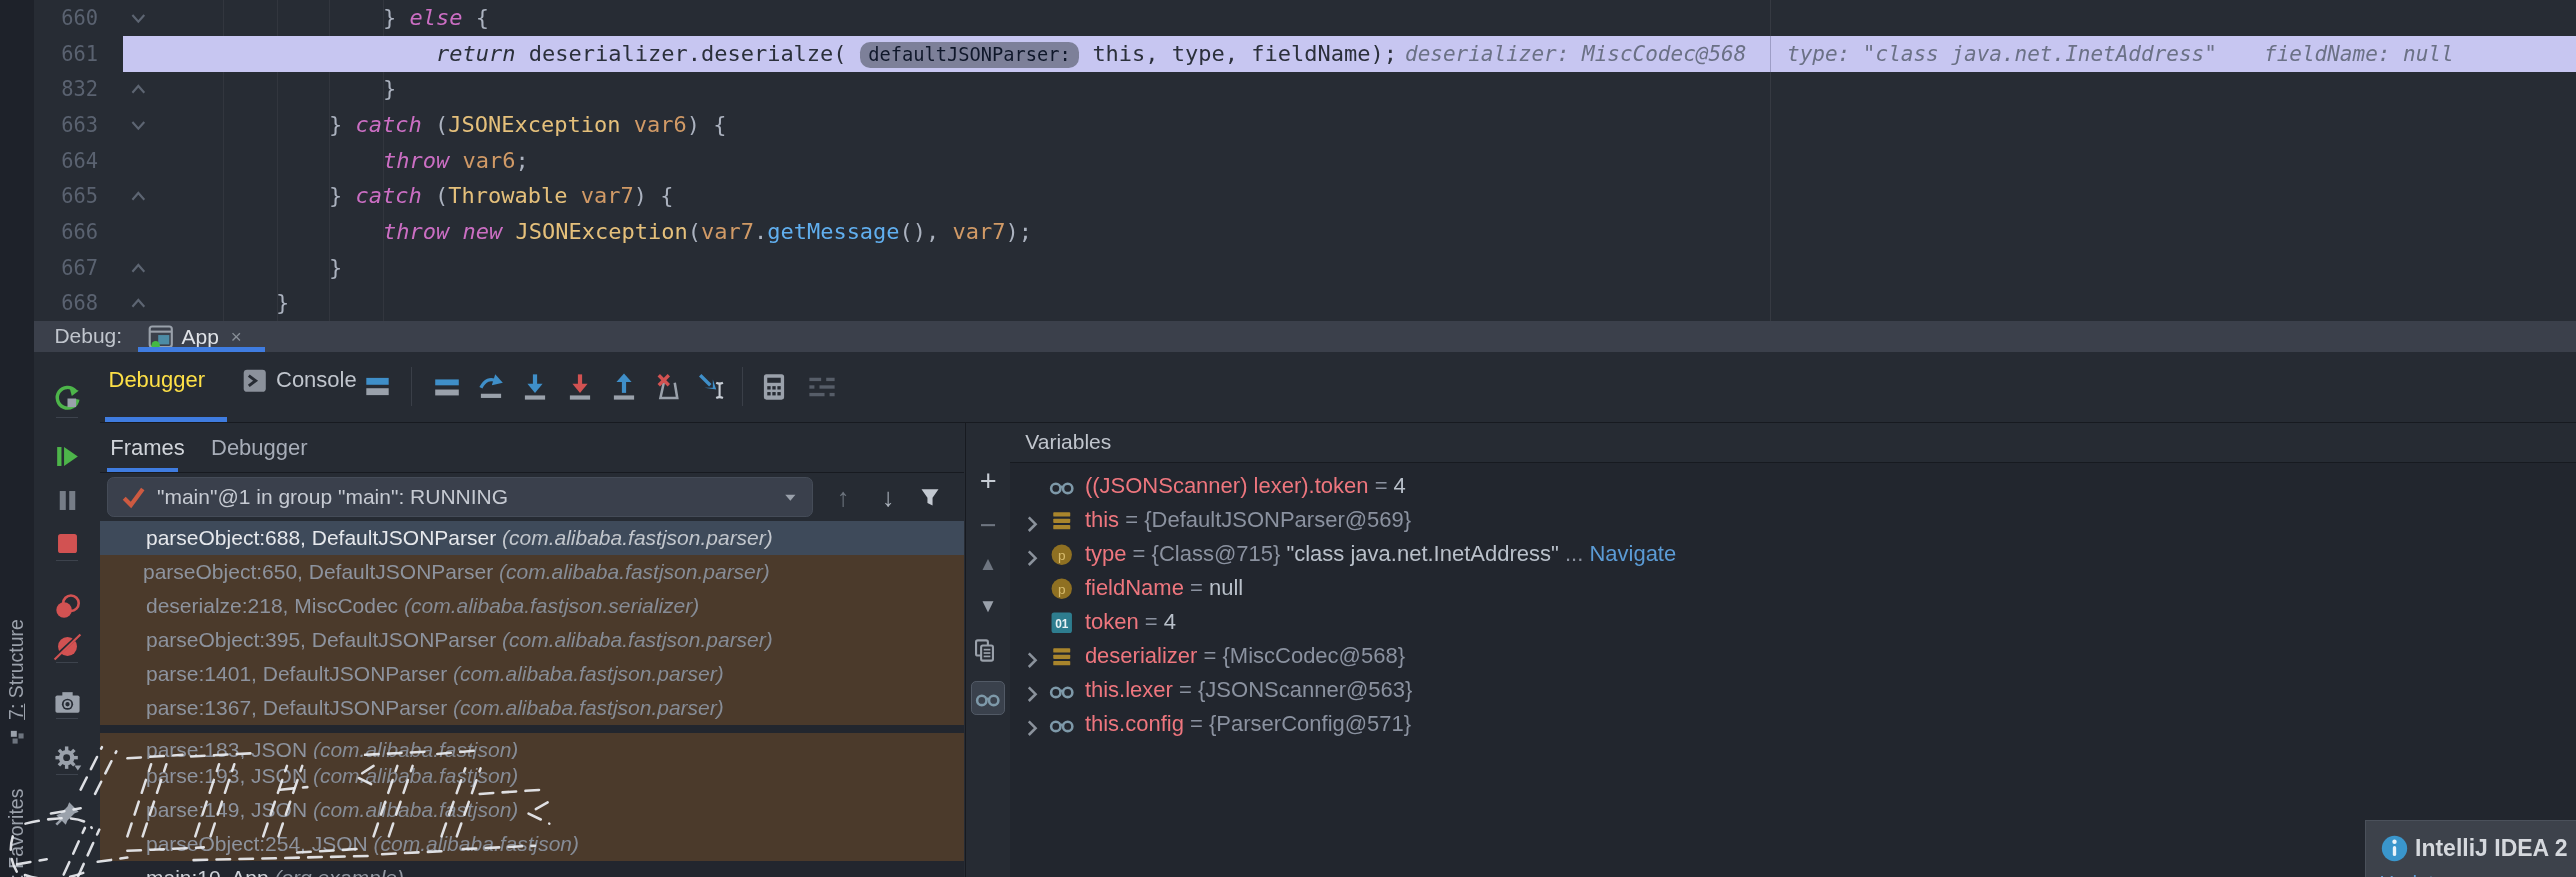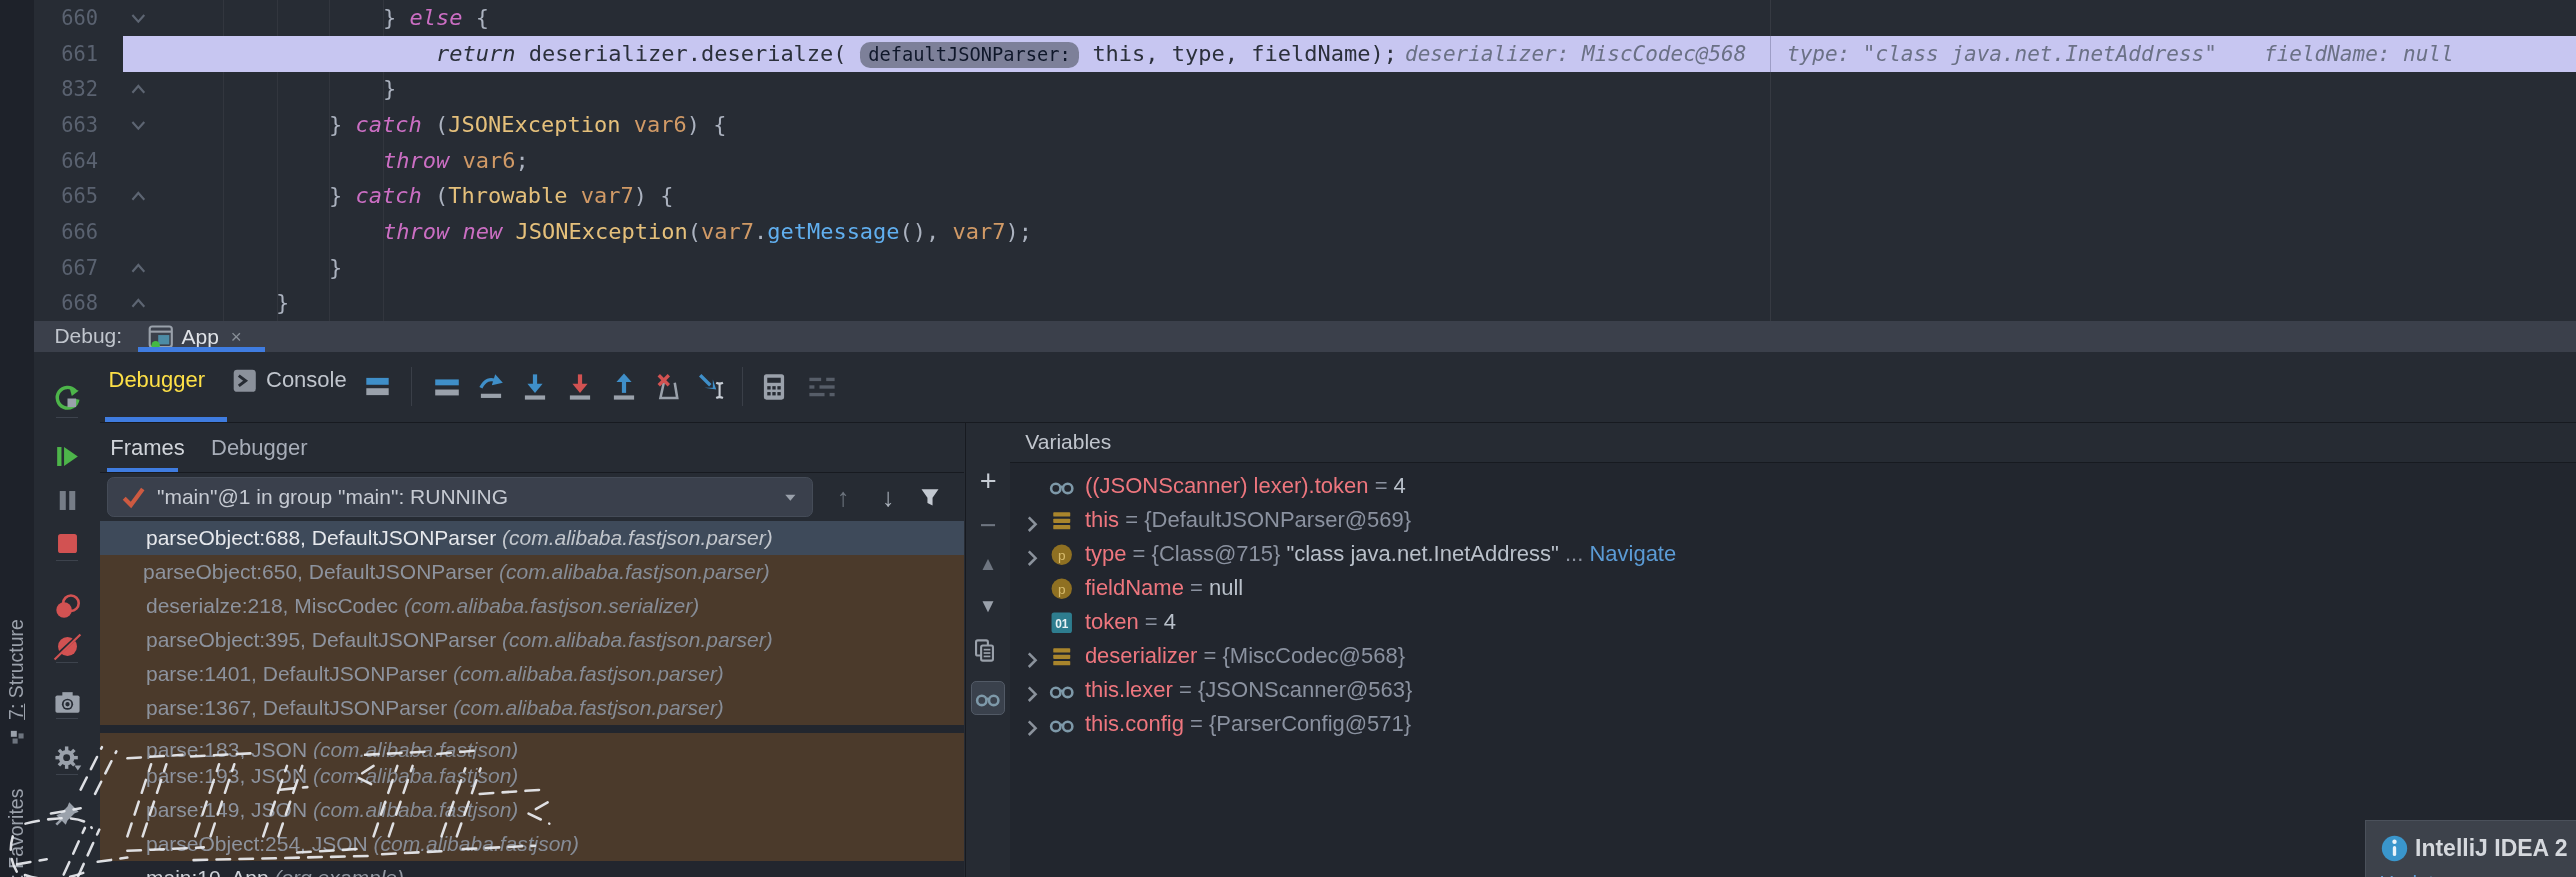--- a/index.html
+++ b/index.html
@@ -217,21 +217,21 @@
           <line x1="5" y1="31" x2="13" y2="23" stroke="#9aa1ab" stroke-width="3"></line>
         </svg>
       </div>
     </div>
 
   <div id="toolbar" class="abs">
     <div class="tb-tab" style="left:8.5px">
         <span>Debugger</span>
       </div>
     <div id="debugger-underline"></div>
-    <div class="tb-tab" style="left:132px;color:#c0c5cd">
+    <div class="tb-tab" style="left:142px;color:#c0c5cd">
       <span id="console-icon-slot">
           <svg width="25.5" height="25.5" viewBox="0 0 30 30">
             <rect x="2" y="2" width="26" height="26" rx="4" fill="#8b919b"></rect>
             <path d="M8 9 L16 15 L8 21" fill="none" stroke="#262b33" stroke-width="3.5"></path>
           </svg>
         </span>
       <span>Console</span>
     </div>
     <div id="toolbar-icons">
         <div class="tbicon" style="left: 262px;">

